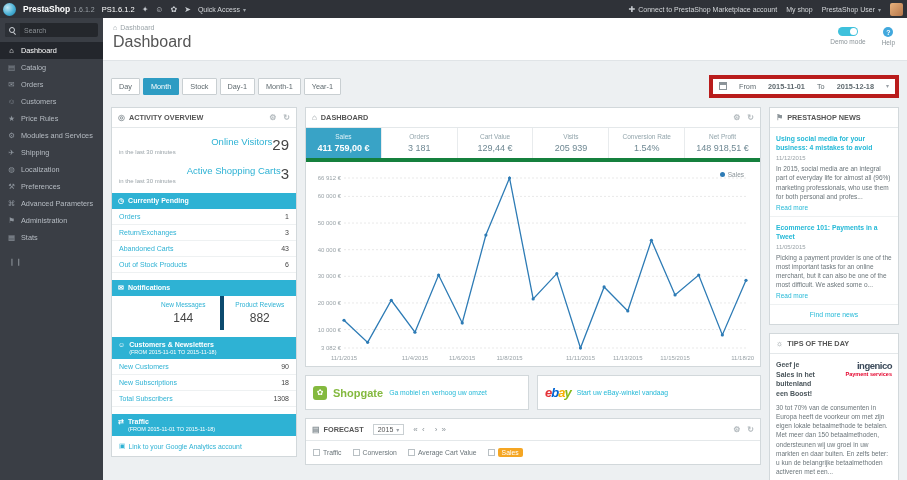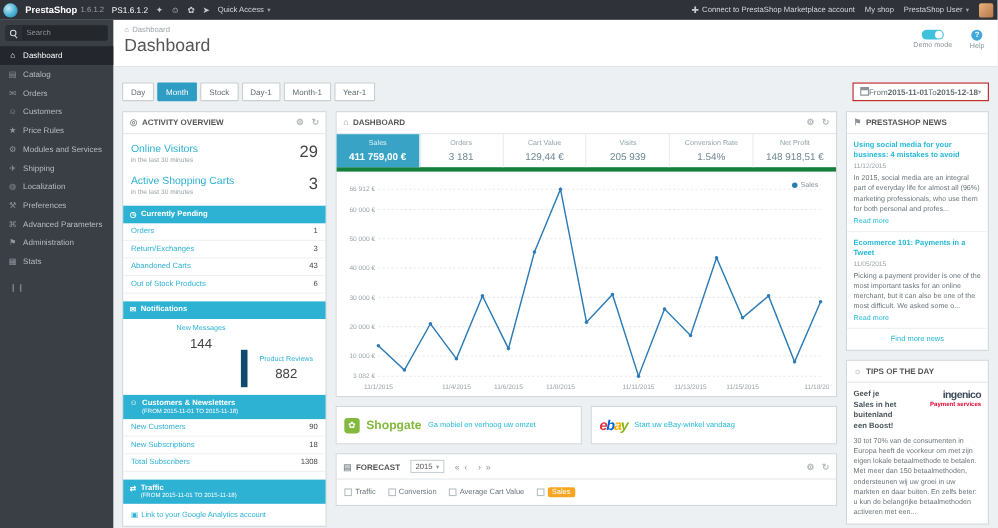--- a/index.html
+++ b/index.html
@@ -50,49 +50,49 @@
 .hr-item{display:flex;flex-direction:column;align-items:center;gap:2px;cursor:pointer;}
 .toggle{width:20px;height:9px;border-radius:5px;background:#3ec1dc;position:relative;}
 .toggle::after{content:"";position:absolute;right:1px;top:1px;width:7px;height:7px;border-radius:50%;background:#fff;}
 .help-circle{width:10px;height:10px;border-radius:50%;background:#41a8dd;color:#fff;font-size:7px;font-weight:bold;display:flex;align-items:center;justify-content:center;}
 .hr-label{font-size:6.5px;color:#8b9499;}
 
 
 .filter-bar{display:flex;align-items:center;gap:3px;padding:0 8px;margin:14px 0 9px;}
 .fbtn{background:#fff;border:1px solid #c9cfd2;color:#5f6a6f;font-size:7.3px;padding:3px 7px;border-radius:1px;cursor:pointer;font-family:inherit;}
 .fbtn.active{background:var(--btn-active);border-color:var(--btn-active);color:#fff;}
-.date-range{margin-left:auto;background:#fff;border:1px solid #b91c1c;font-size:7.3px;color:#5f6a6f;padding:3px 6px;display:flex;align-items:flex-start;gap:0;cursor:pointer;}
+.date-range{margin-left:auto;background:#fff;border:4px solid #b91c1c;font-size:7.3px;color:#5f6a6f;padding:3px 6px;display:flex;align-items:flex-start;gap:12px;cursor:pointer;}
 .cal{display:inline-block;width:8px;height:8px;border:1px solid #8b9499;border-top:3px solid #8b9499;}
 
 
 .cols{display:flex;gap:8px;padding:0 8px;align-items:flex-start;}
 .col-left{width:186px;flex:none;}
 .col-mid{flex:1;min-width:0;}
 .col-right{width:130px;flex:none;}
 .panel{background:#fff;border:1px solid #d2d8db;margin-bottom:8px;}
 .phead{display:flex;align-items:center;gap:4px;padding:5px 6px;border-bottom:1px solid #e4e8ea;font-size:7.3px;font-weight:bold;color:#555;}
 .pico{color:#8b9499;font-size:8px;}
 .sp{flex:1;}
 .tool{color:#b3babe;font-size:8px;cursor:pointer;margin-left:3px;}
 
 
 .metric{padding:8px 7px 2px;display:flex;align-items:flex-start;}
 .metric .ml{flex:1;}
-.metric .t{color:var(--accent);font-size:9.5px;}
+.metric .t{color:var(--accent);font-size:9.5px;text-align:right;}
 .metric .s{color:#9aa3a8;font-size:6px;margin-top:2px;}
 .metric .v{font-size:15px;color:#444;font-weight:300;}
 .secbar{background:var(--accent);color:#fff;padding:4px 6px;font-size:7px;font-weight:bold;display:flex;align-items:flex-start;gap:4px;margin-top:7px;}
 .secbar .sico{font-size:7px;flex:none;}
 .secbar .sub{font-weight:normal;font-size:5.5px;margin-top:1px;}
 .srow{display:flex;justify-content:space-between;padding:4px 7px;border-bottom:1px solid #eef1f2;font-size:7px;}
 .srow .l{color:var(--accent);}
 .srow .r{color:#444;}
 .notif-cols{display:flex;padding-left:35px;}
 .ncol{flex:1;text-align:center;padding:5px 2px;cursor:pointer;}
-.ncol+.ncol{border-left:6px solid #0c4a6e;margin-top:28px;}
+.ncol+.ncol{border-left:4px solid #0c4a6e;}
 .ncol .nl{color:var(--accent);font-size:6.5px;}
 .ncol .nv{font-size:12px;color:#444;margin-top:3px;}
 .traffic-link{padding:6px 7px;font-size:6.8px;color:var(--accent);display:flex;gap:3px;align-items:center;cursor:pointer;}
 
 
 .kpis{display:flex;border-bottom:4px solid #15803d;}
 .kpi{flex:1;text-align:center;padding:5px 2px;border-right:1px solid #e8ebed;cursor:pointer;min-width:0;}
 .kpi:last-child{border-right:0;}
 .kpi .kl{font-size:6.5px;color:#92a4ab;white-space:nowrap;}
 .kpi .kv{font-size:9px;color:#6d8792;margin-top:3px;white-space:nowrap;}

